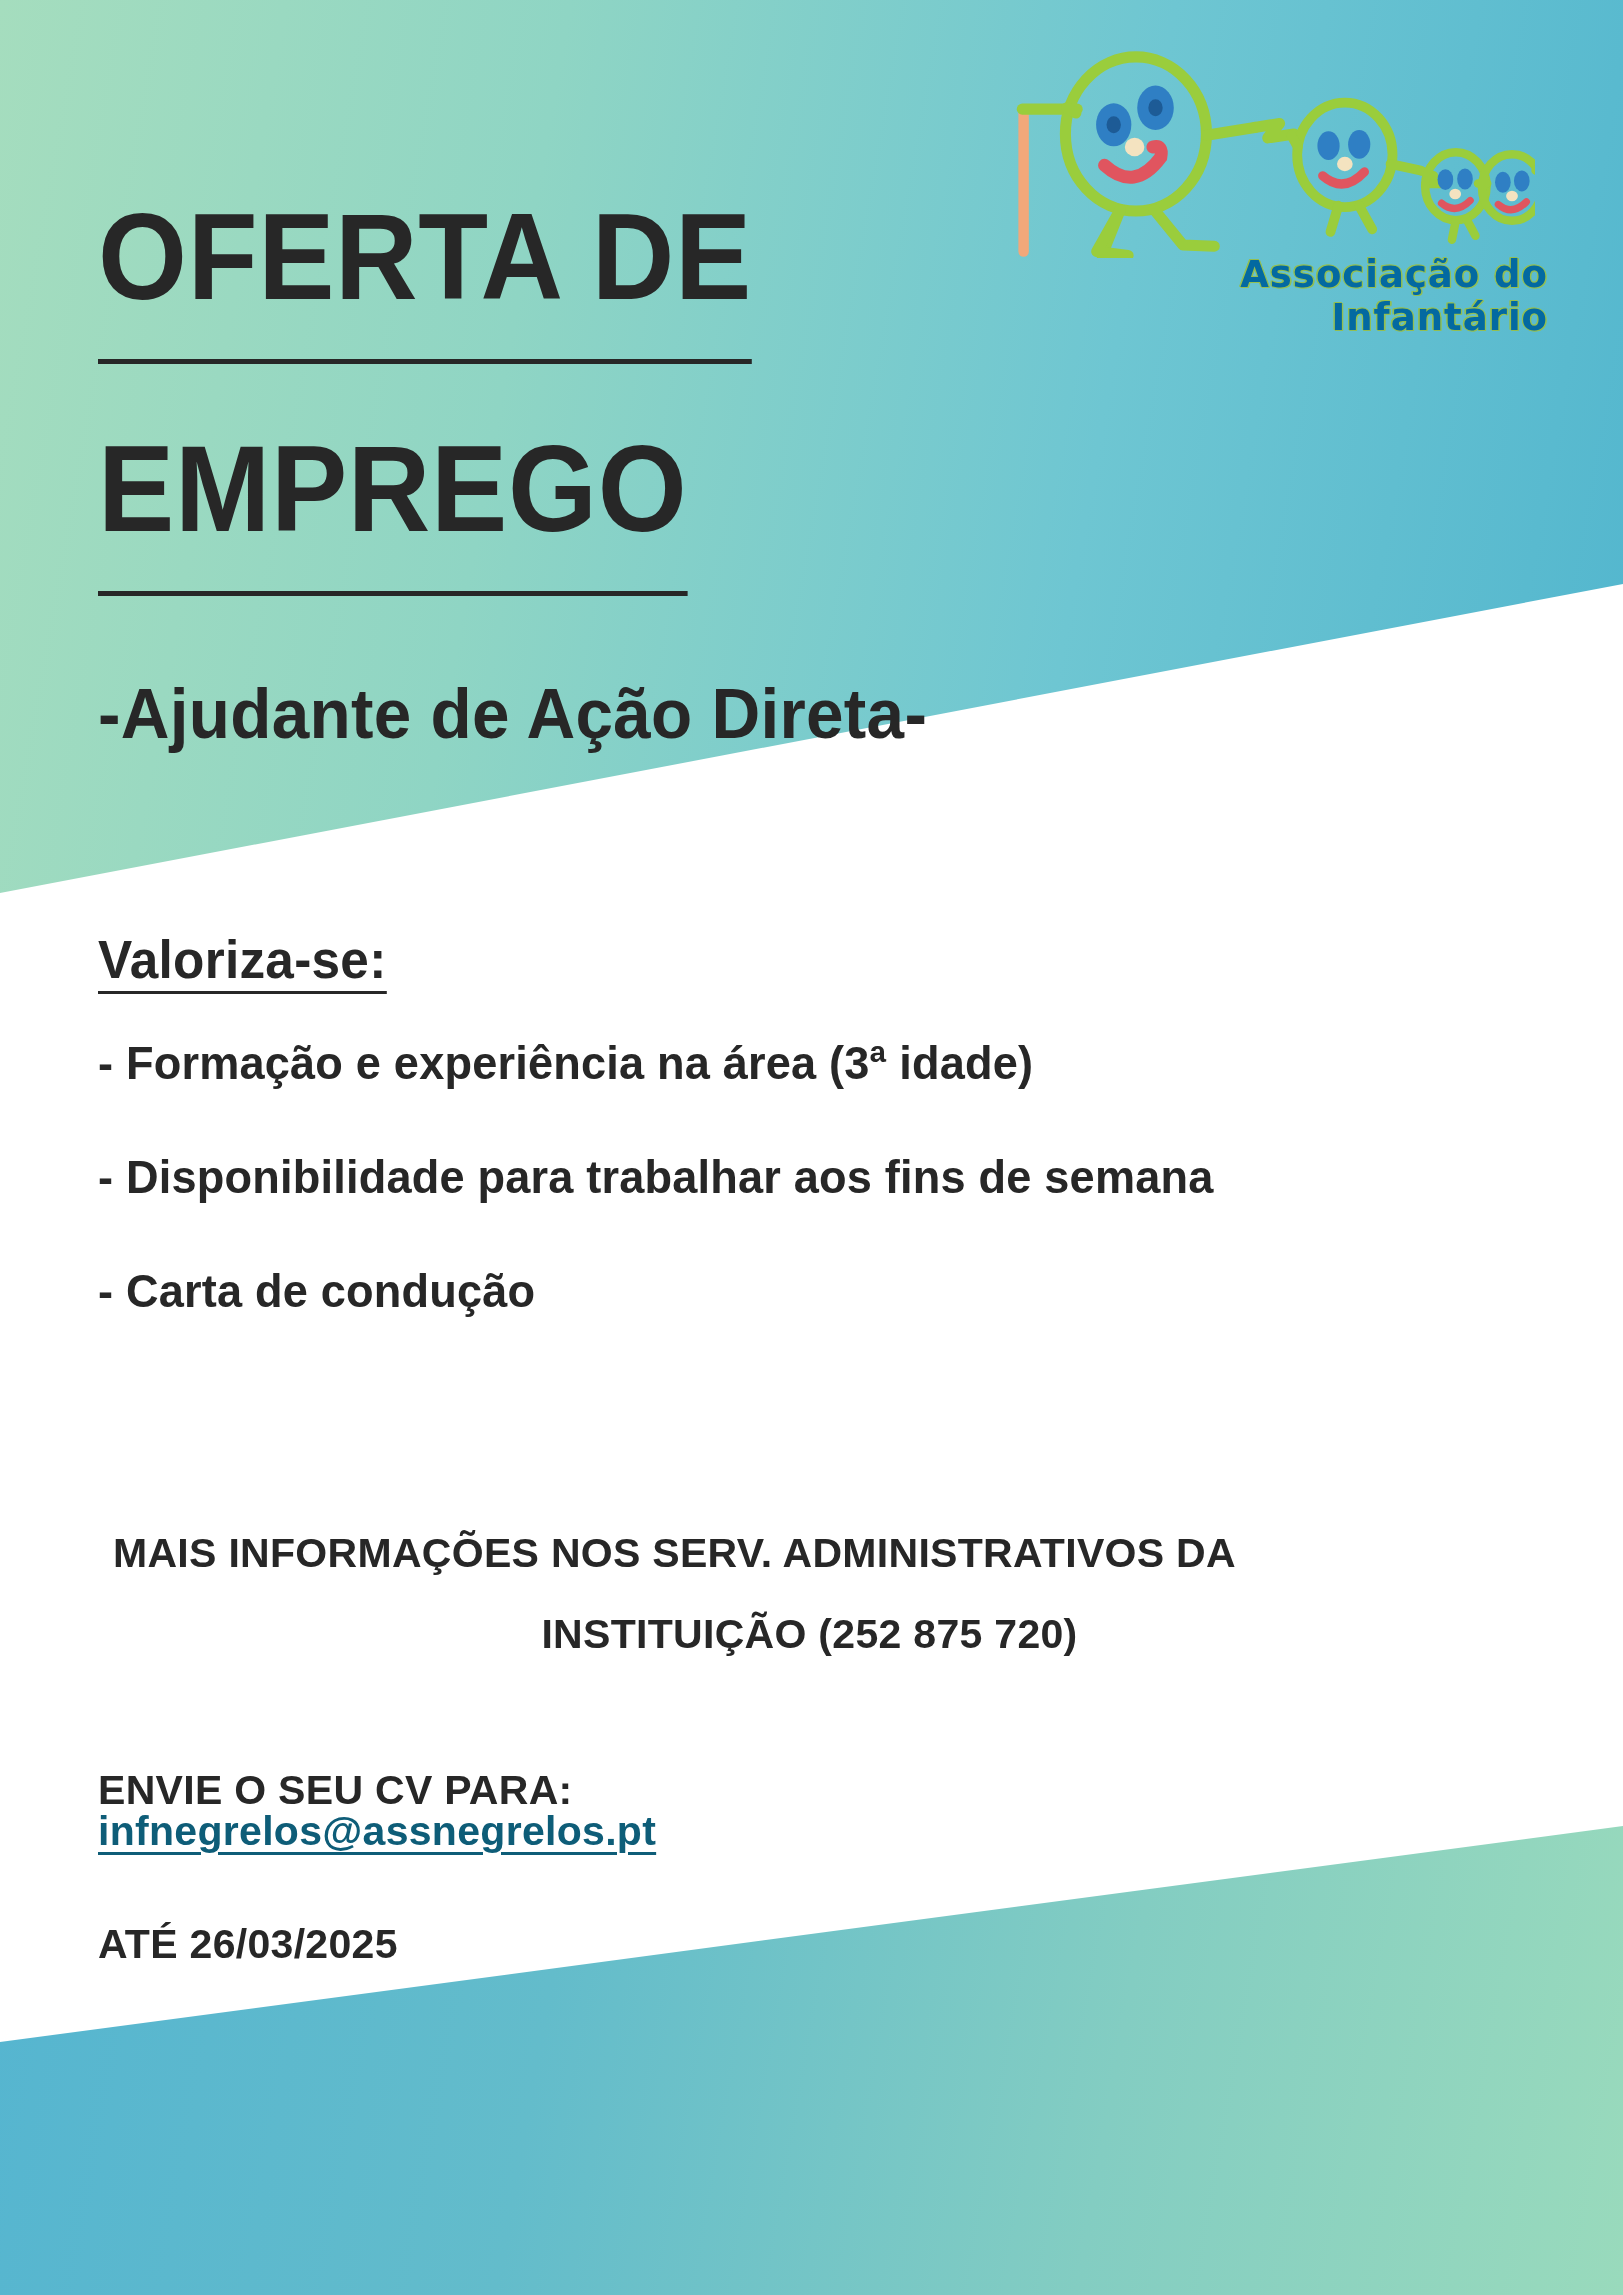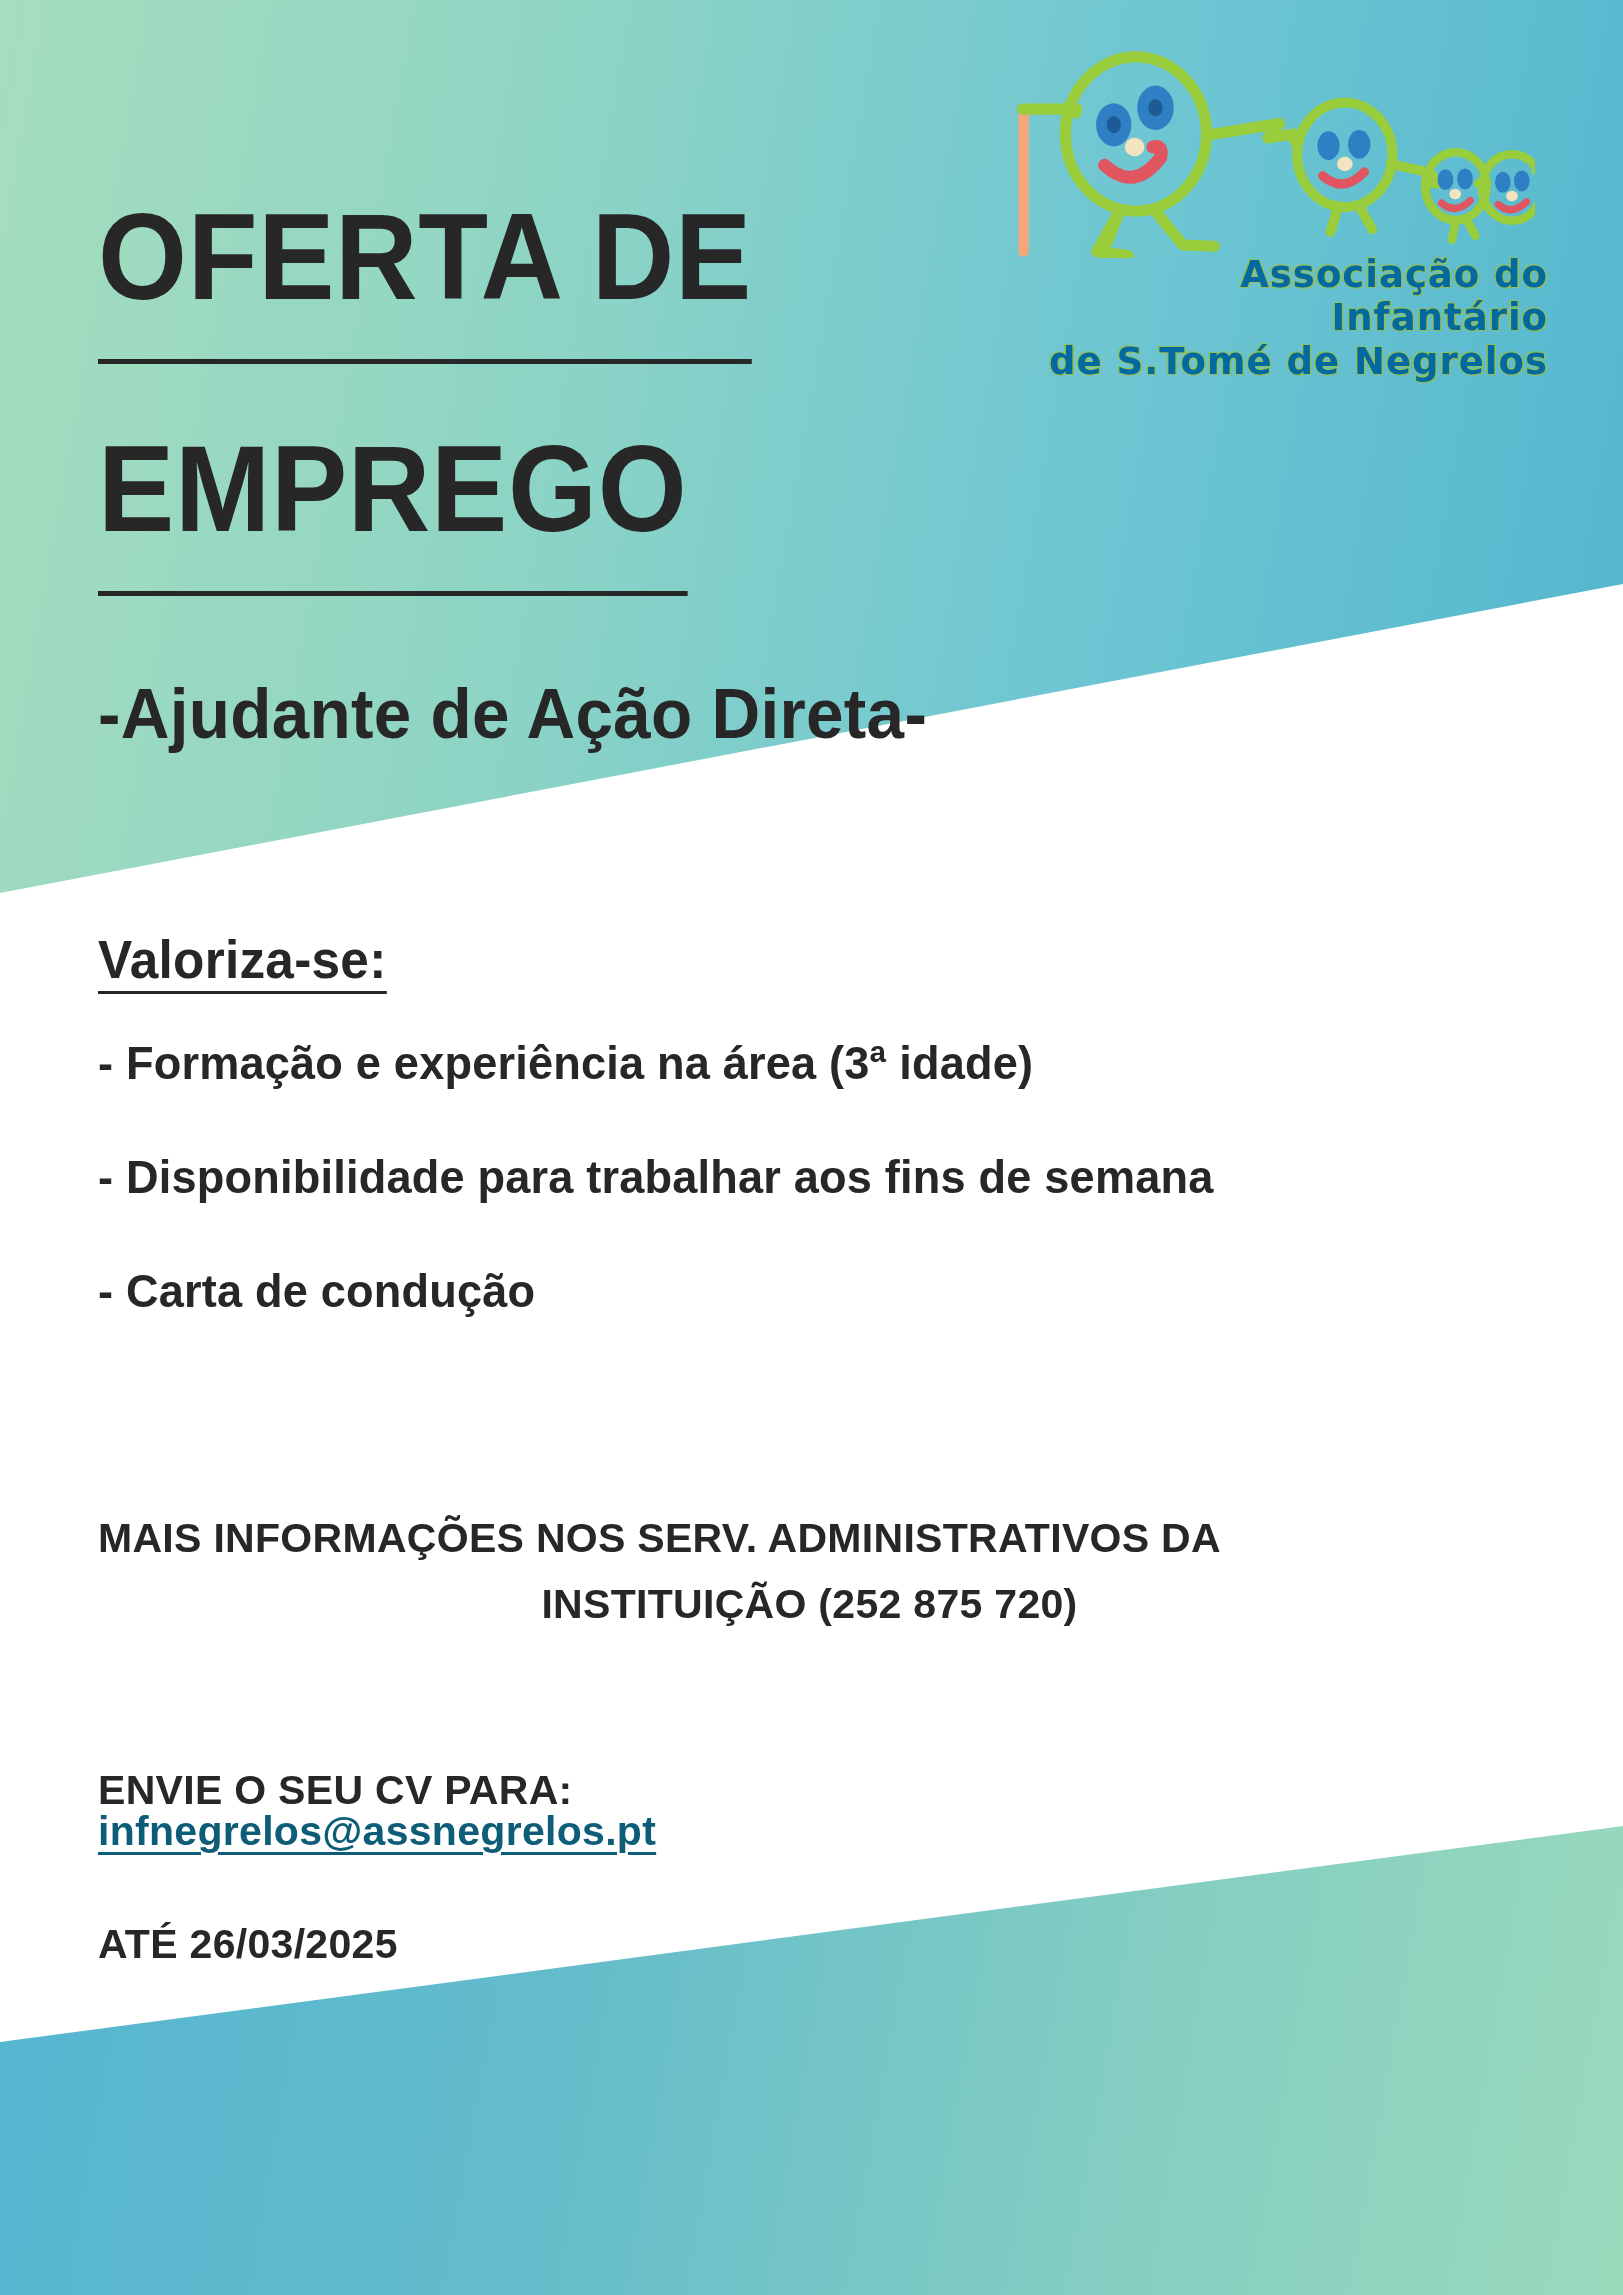--- a/index.html
+++ b/index.html
@@ -139,21 +139,21 @@
     top: 1505px;
     width: 1423px;
     font-family: "Liberation Sans Narrow", "Liberation Sans", sans-serif;
     font-weight: 700;
     font-size: 41px;
     line-height: 1.62;
     letter-spacing: 0.3px;
     text-align: justify;
     text-justify: inter-word;
   }
-  #info-block p { margin: 0; }
+  #info-block p { margin: 15px; }
   #info-block p.last { text-align: center; }
 
   #cv-block {
     left: 98px;
     top: 1770px;
     width: 1047px;
     font-family: "Liberation Sans Narrow", "Liberation Sans", sans-serif;
     font-weight: 700;
     font-size: 41px;
     line-height: 1.0;
@@ -243,21 +243,20 @@
       </g>
       <g>
         <ellipse cx="772" cy="224" rx="12" ry="16" fill="#2f7fc4"></ellipse>
         <ellipse cx="801" cy="222" rx="12" ry="16" fill="#2f7fc4"></ellipse>
         <ellipse cx="786" cy="245" rx="9" ry="8" fill="#f4e3c0"></ellipse>
         <path d="M765 258 Q786 276 808 254" fill="none" stroke="#e0555f" stroke-width="11" stroke-linecap="round"></path>
       </g>
     </svg>
     <div id="logo-wordmark">
       <span class="l1">Associação do Infantário</span>
-      <span class="l2">de S.Tomé de Negrelos</span>
     </div>
   </div>
 
   <div class="txt" id="title">
     <span class="trow"><span class="tline">OFERTA DE</span></span>
     <span class="trow"><span class="tline">EMPREGO</span></span>
   </div>
 
   <div class="txt" id="subtitle">-Ajudante de Ação Direta-</div>
 

